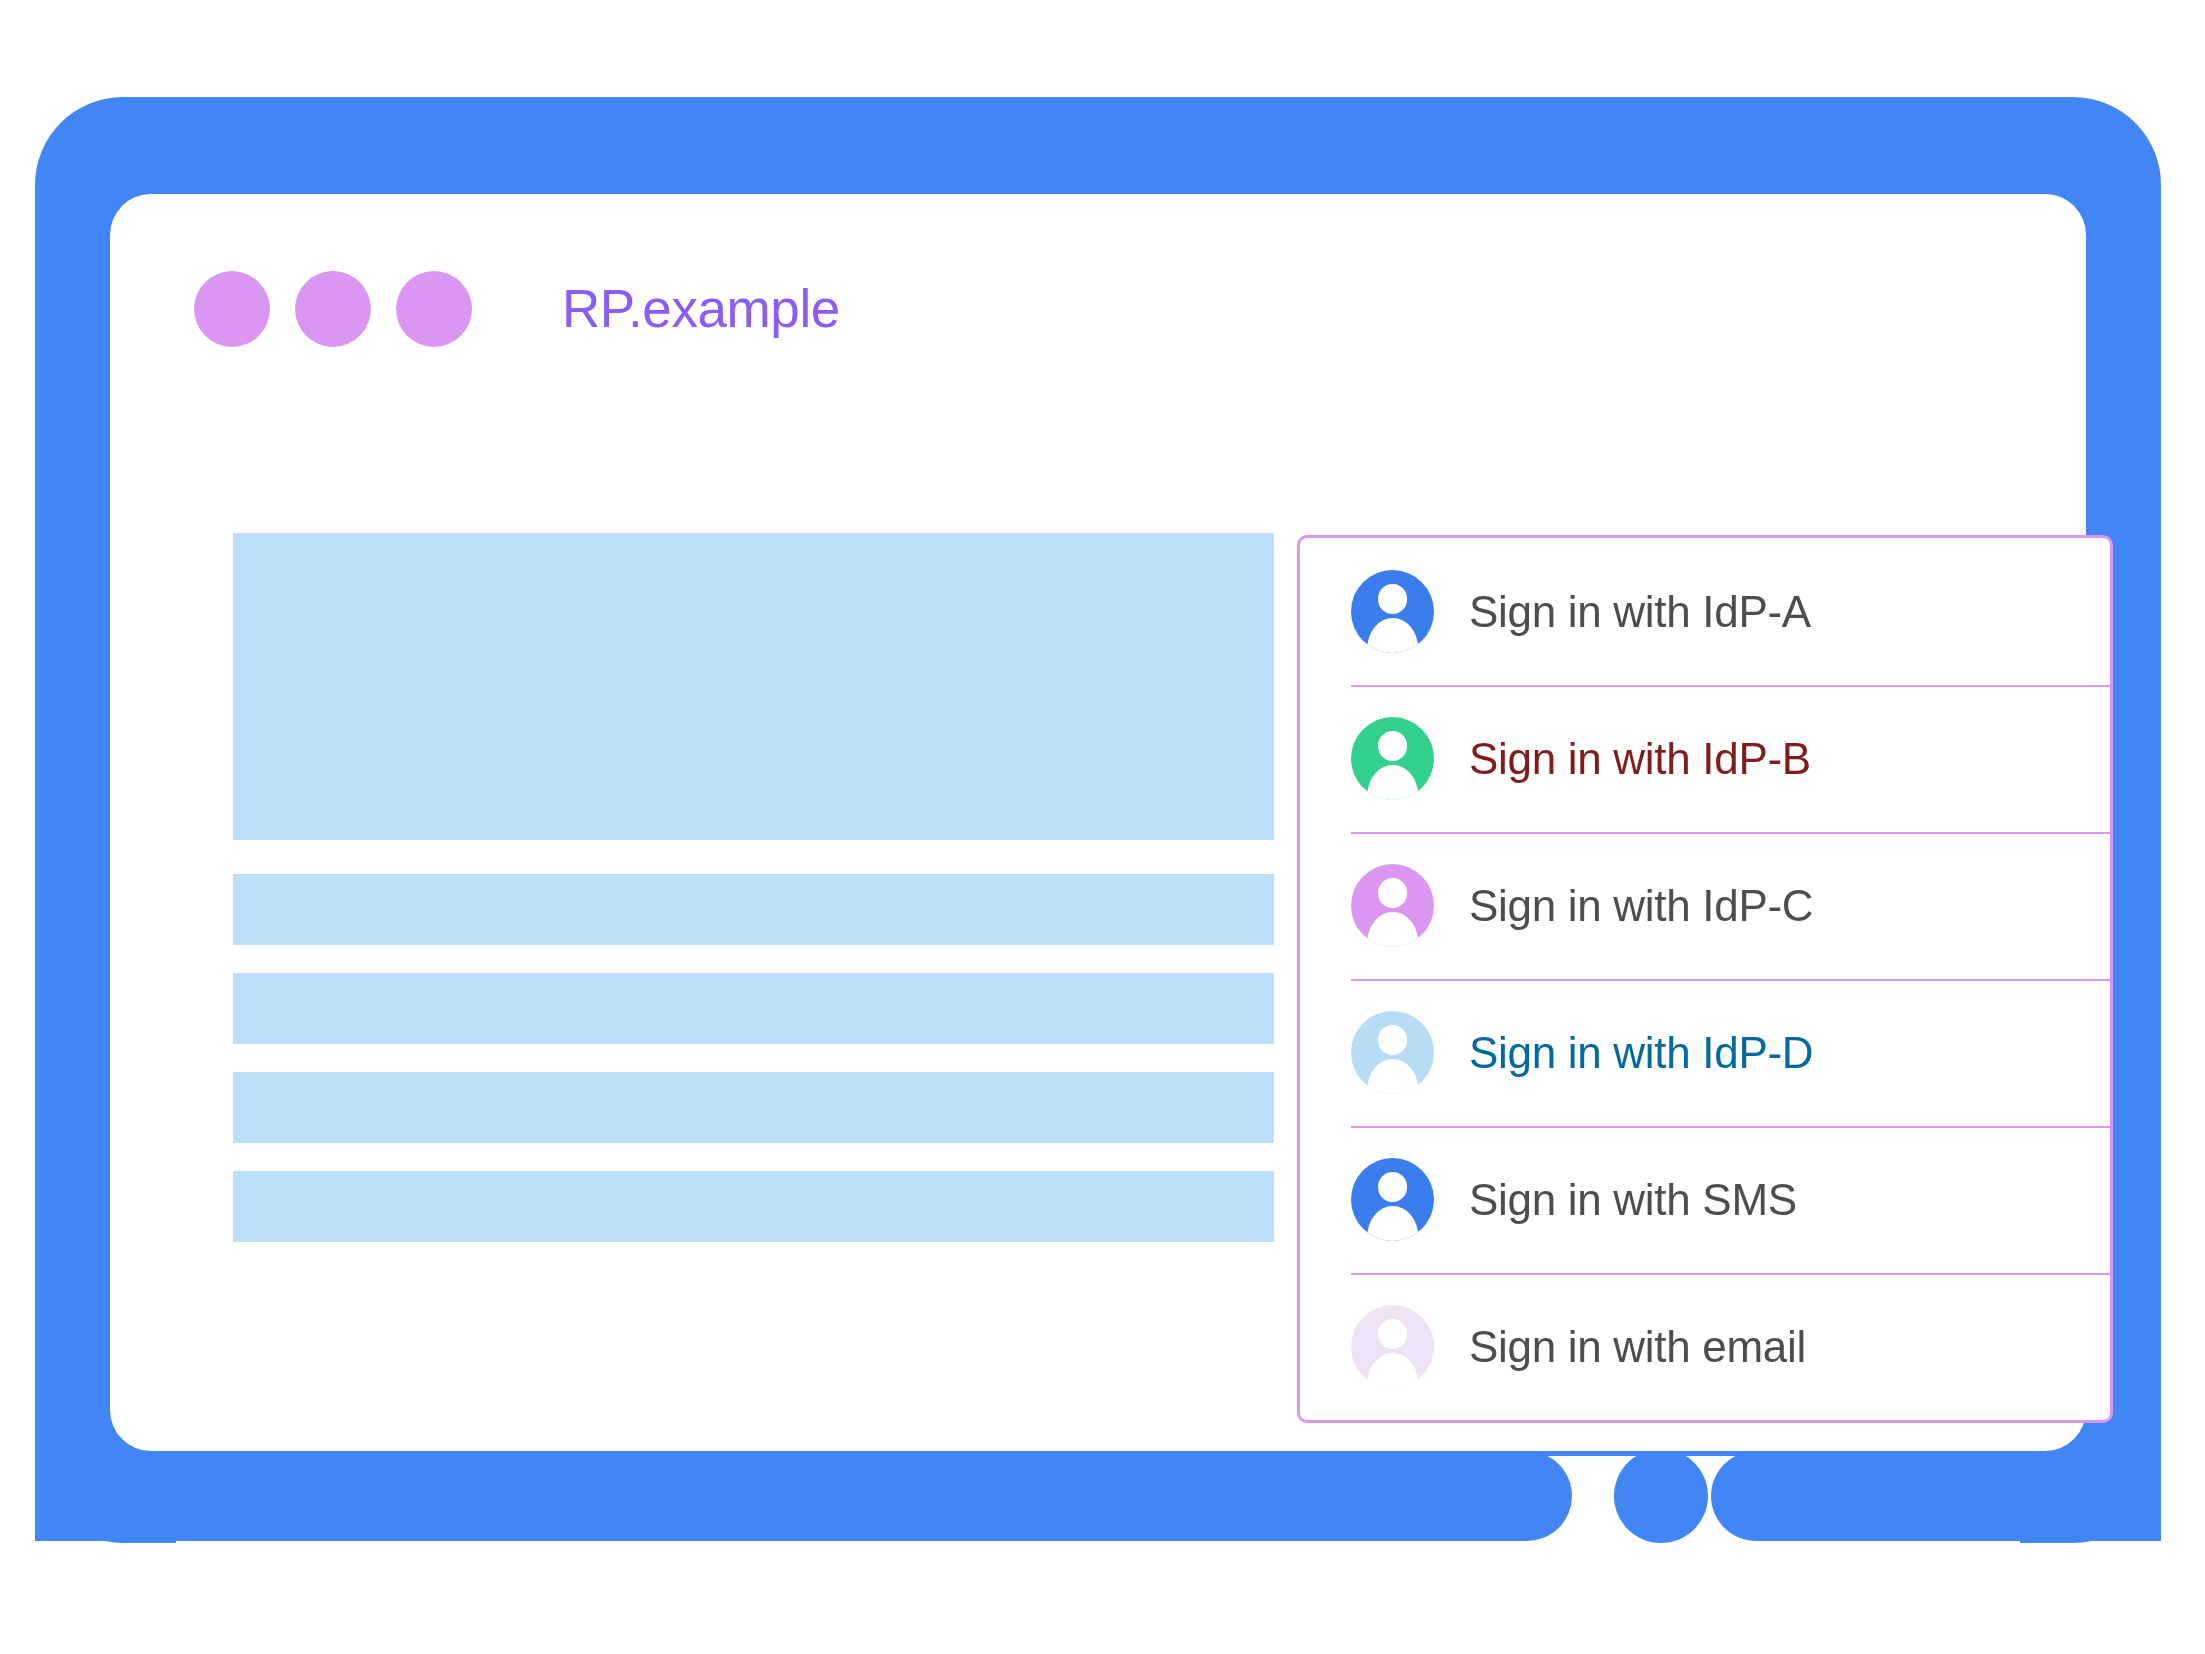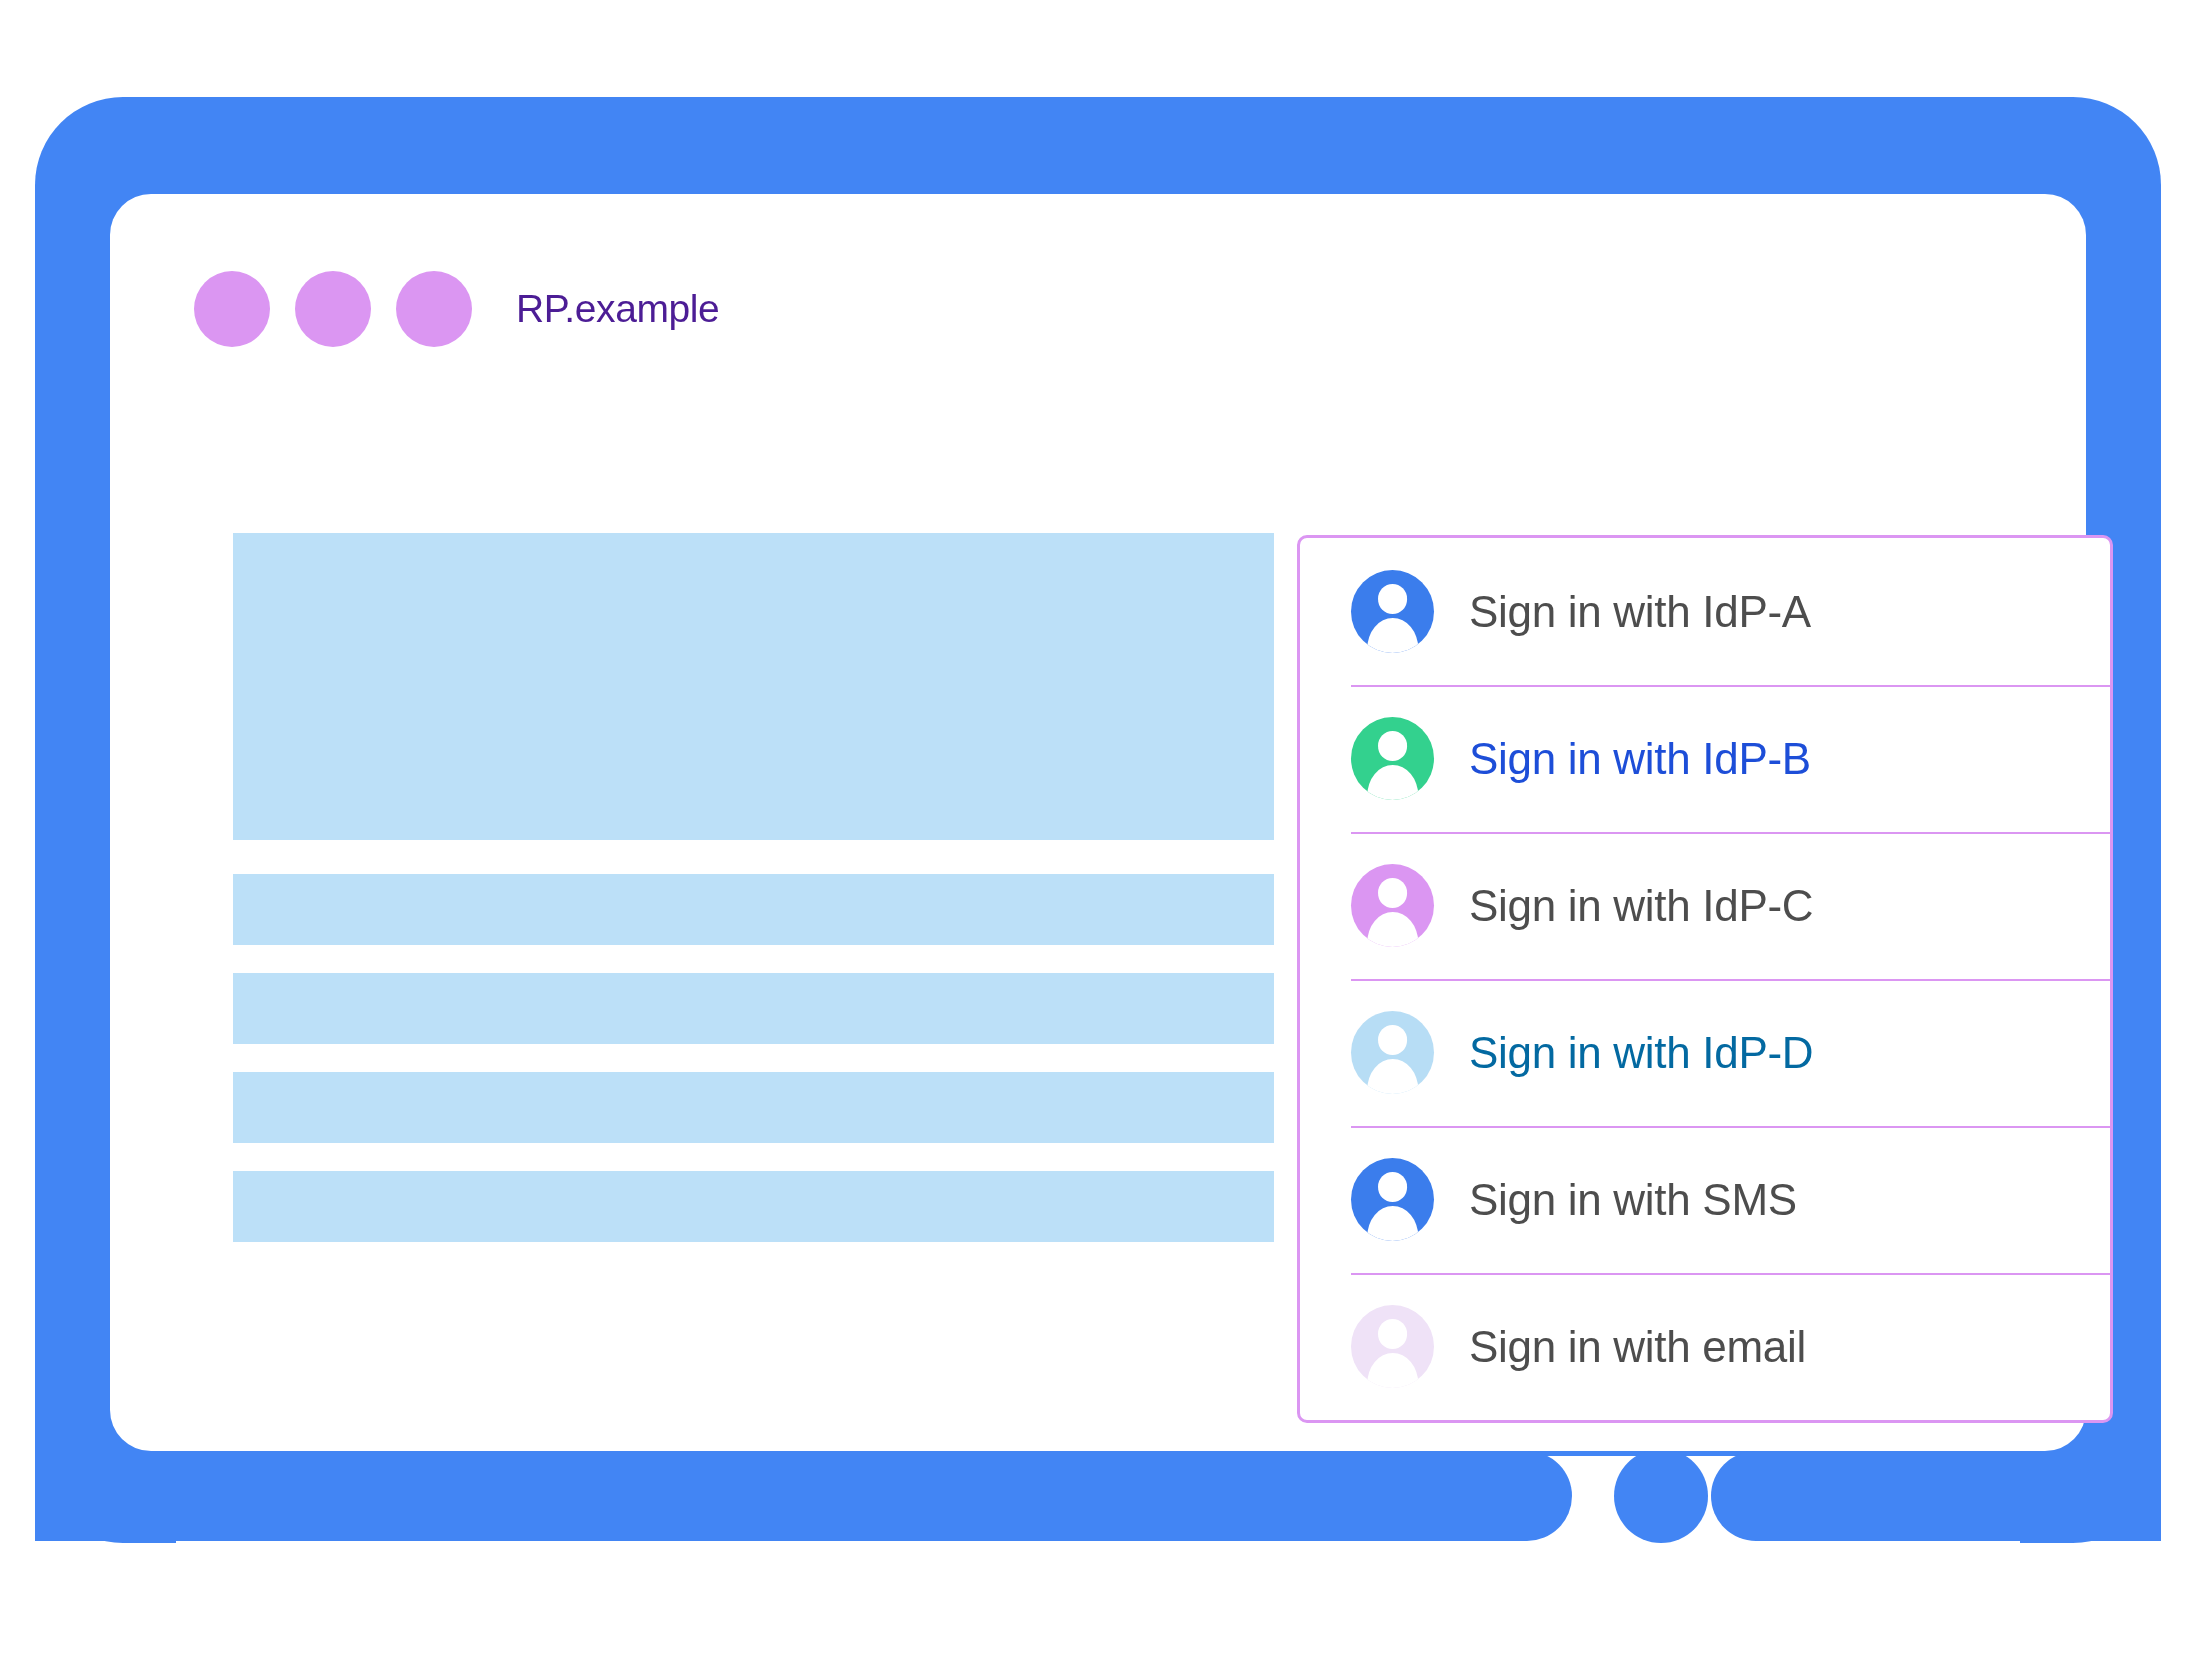--- a/index.html
+++ b/index.html
@@ -100,23 +100,23 @@
     align-items: center;
   }
   .dot {
     width: 76px;
     height: 76px;
     border-radius: 50%;
     background: #DB96F2;
     margin-right: 25px;
   }
   #titlebar .title-text {
-    margin-left: 19px;
-    font-size: 39px;
-    color: #4c1d95;
+    margin-left: 65px;
+    font-size: 53px;
+    color: #8b5cf6;
     letter-spacing: -0.4px;
     white-space: nowrap;
   }
 
   
   #content-area {
     position: absolute;
     left: 123px;
     top: 339px;
     width: 1041px;
@@ -227,21 +227,21 @@
             <span class="head"></span>
             <span class="body"></span>
           </span>
           <span class="signin-label" style="color: rgb(77, 77, 77);">Sign in with IdP-A</span>
         </div>
         <div class="signin-item">
           <span class="avatar" style="background: rgb(51, 209, 142);">
             <span class="head"></span>
             <span class="body"></span>
           </span>
-          <span class="signin-label" style="color: #1d4ed8;">Sign in with IdP-B</span>
+          <span class="signin-label" style="color: #7f1d1d;">Sign in with IdP-B</span>
         </div>
         <div class="signin-item">
           <span class="avatar" style="background: rgb(219, 150, 242);">
             <span class="head"></span>
             <span class="body"></span>
           </span>
           <span class="signin-label" style="color: rgb(77, 77, 77);">Sign in with IdP-C</span>
         </div>
         <div class="signin-item">
           <span class="avatar" style="background: rgb(183, 221, 245);">

